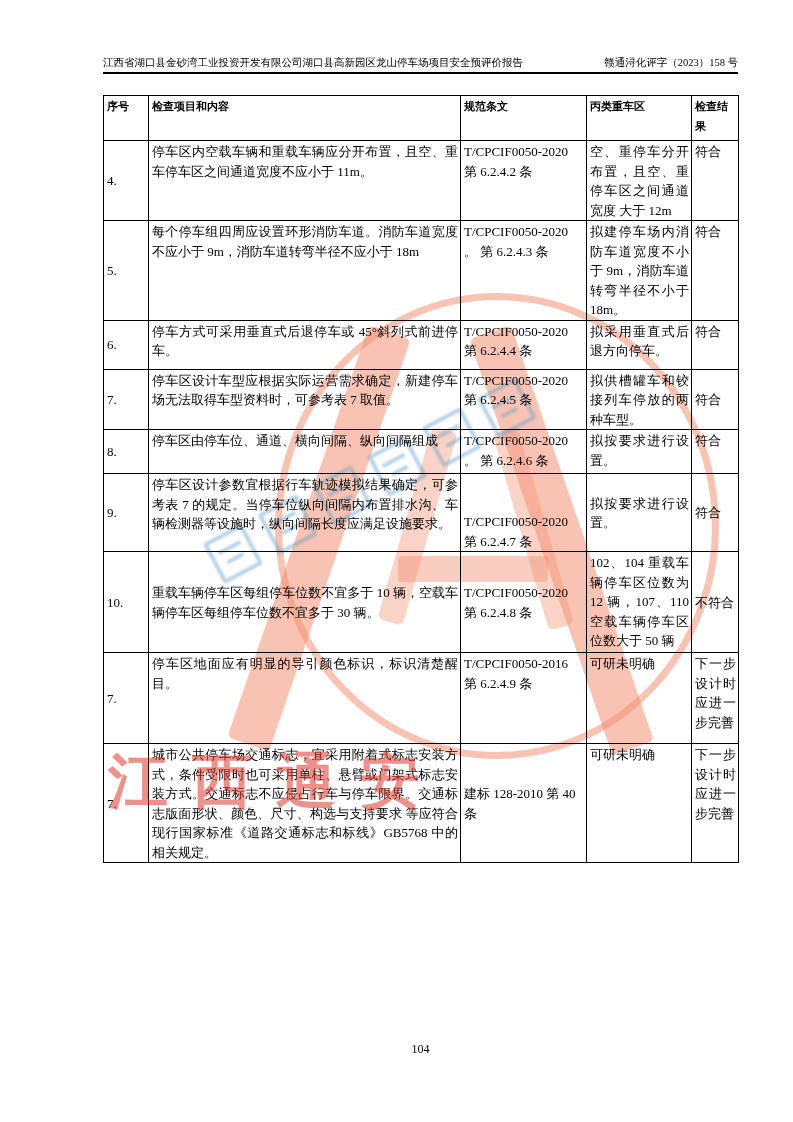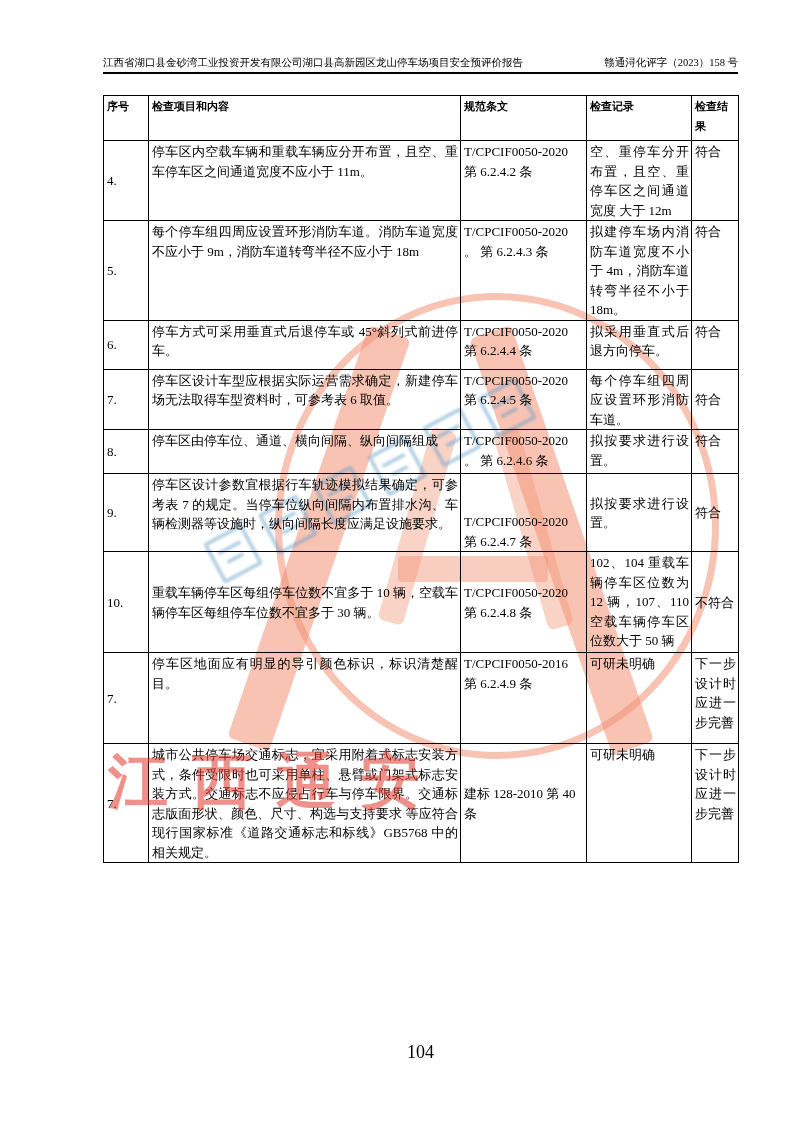--- a/index.html
+++ b/index.html
@@ -81,21 +81,21 @@
   .checklist td.v-mid{vertical-align:middle;}
   .checklist td.v-bot{vertical-align:bottom;font-family:Liberation Serif, serif;}
   .checklist td .j{text-align:justify;}
   tr.r0{height:190px;}  tr.r1{height:76px;}   tr.r2{height:99px;}
   tr.r3{height:49px;}   tr.r4{height:55px;}   tr.r5{height:44px;}
   tr.r6{height:78px;}   tr.r7{height:101px;}  tr.r8{height:91px;}
   tr.r9{height:117px;}
   
   .page-num{
     position:absolute;left:103px;top:1042px;width:635px;
-    text-align:center;font-size:18px;z-index:2;
+    text-align:center;font-size:12px;z-index:2;
   }
 </style>
 </head>
 <body>
 
 <div class="page">
 
   <div class="doc-header">
     <span class="hl">江西省湖口县金砂湾工业投资开发有限公司湖口县高新园区龙山停车场项目安全预评价报告</span>
     <span class="hr">赣通浔化评字（2023）158 号</span>
@@ -122,21 +122,21 @@
         <col class="c1">
         <col class="c2">
         <col class="c3">
         <col class="c4">
       </colgroup>
     <tbody>
         <tr class="hrow">
       <th>序号</th>
       <th>检查项目和内容</th>
       <th>规范条文</th>
-      <th>检查记录</th>
+      <th>丙类重车区</th>
       <th>检查结果</th>
     </tr>
 
 
     <tr class="r1">
       <td class="no-cell">4.</td>
       <td>
             <div class="j">停车区内空载车辆和重载车辆应分开布置，且空、重车停车区之间通道宽度不应小于 11m。</div>
           </td>
       <td>T/CPCIF0050-2020 第 6.2.4.2 条</td>
@@ -148,21 +148,21 @@
           </td>
     </tr>
 
     <tr class="r2">
       <td class="no-cell">5.</td>
       <td>
             <div class="j">每个停车组四周应设置环形消防车道。消防车道宽度不应小于 9m，消防车道转弯半径不应小于 18m</div>
           </td>
       <td>T/CPCIF0050-2020 。 第 6.2.4.3 条</td>
       <td>
-            <div class="j">拟建停车场内消防车道宽度不小于 4m，消防车道转弯半径不小于 18m。</div>
+            <div class="j">拟建停车场内消防车道宽度不小于 9m，消防车道转弯半径不小于 18m。</div>
           </td>
       <td>
             <div class="j">符合</div>
           </td>
     </tr>
 
     <tr class="r3">
       <td class="no-cell">6.</td>
       <td>
             <div class="j">停车方式可采用垂直式后退停车或 45°斜列式前进停车。</div>
@@ -172,25 +172,25 @@
             <div class="j">拟采用垂直式后退方向停车。</div>
           </td>
       <td>
             <div class="j">符合</div>
           </td>
     </tr>
 
     <tr class="r4">
       <td class="no-cell">7.</td>
       <td>
-            <div class="j">停车区设计车型应根据实际运营需求确定，新建停车场无法取得车型资料时，可参考表 6 取值。</div>
+            <div class="j">停车区设计车型应根据实际运营需求确定，新建停车场无法取得车型资料时，可参考表 7 取值。</div>
           </td>
       <td>T/CPCIF0050-2020 第 6.2.4.5 条</td>
       <td>
-            <div class="j">每个停车组四周应设置环形消防车道。</div>
+            <div class="j">拟供槽罐车和铰接列车停放的两种车型。</div>
           </td>
       <td class="v-mid">
             <div class="j">符合</div>
           </td>
     </tr>
 
     <tr class="r5">
       <td class="no-cell">8.</td>
       <td>
             <div class="j">停车区由停车位、通道、横向间隔、纵向间隔组成</div>

